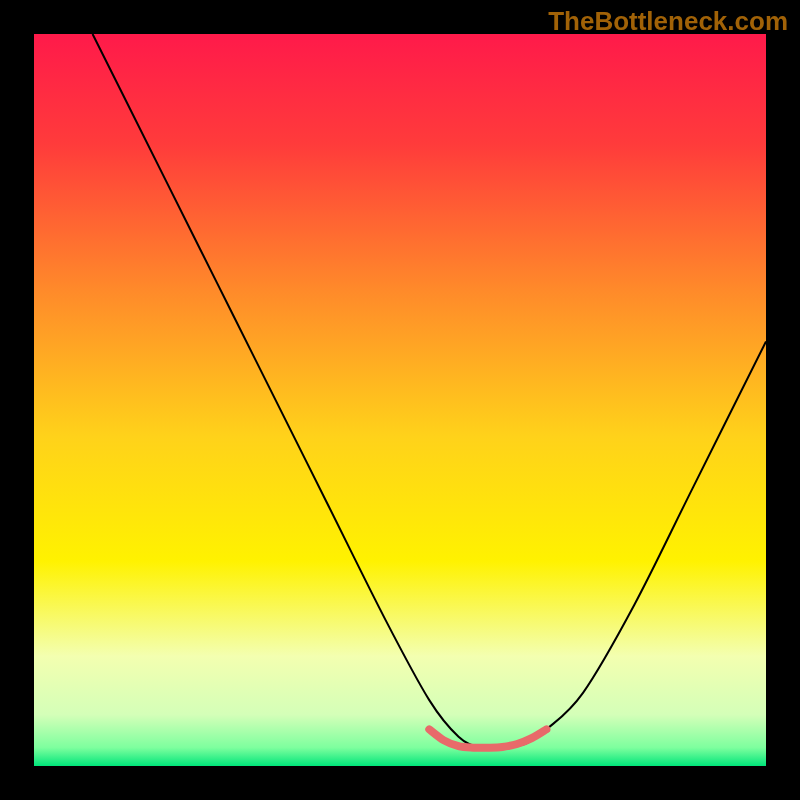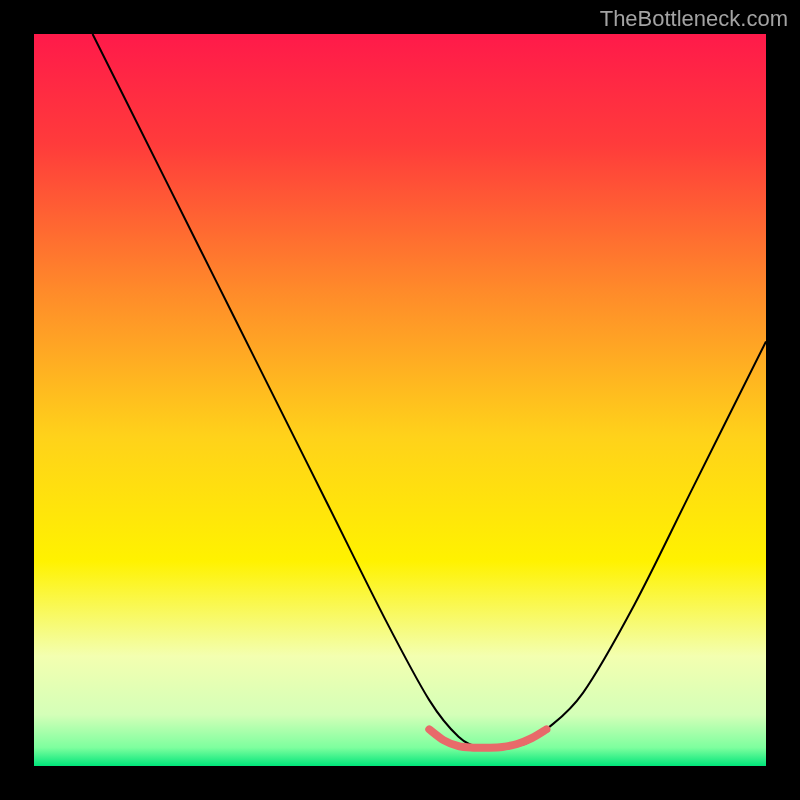--- a/index.html
+++ b/index.html
@@ -8,23 +8,23 @@
     width: 800px;
     height: 800px;
     background: #000;
     position: relative;
     font-family: Arial, sans-serif;
   }
   .watermark {
     position: absolute;
     top: 6px;
     right: 12px;
-    color: #a3a3a3;
-    font-size: 22px;
-    font-weight: 400;
+    color: #a16207;
+    font-size: 26px;
+    font-weight: 700;
     z-index: 10;
   }
   .plot-area {
     position: absolute;
     left: 34px;
     top: 34px;
     width: 732px;
     height: 732px;
     overflow: hidden;
   }

